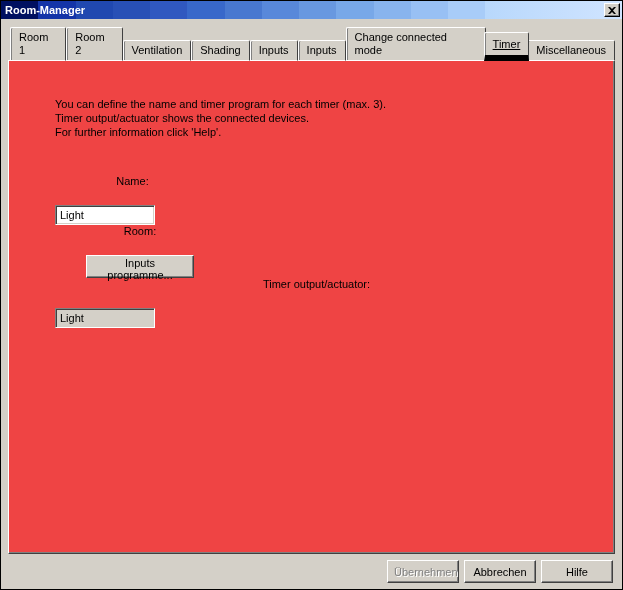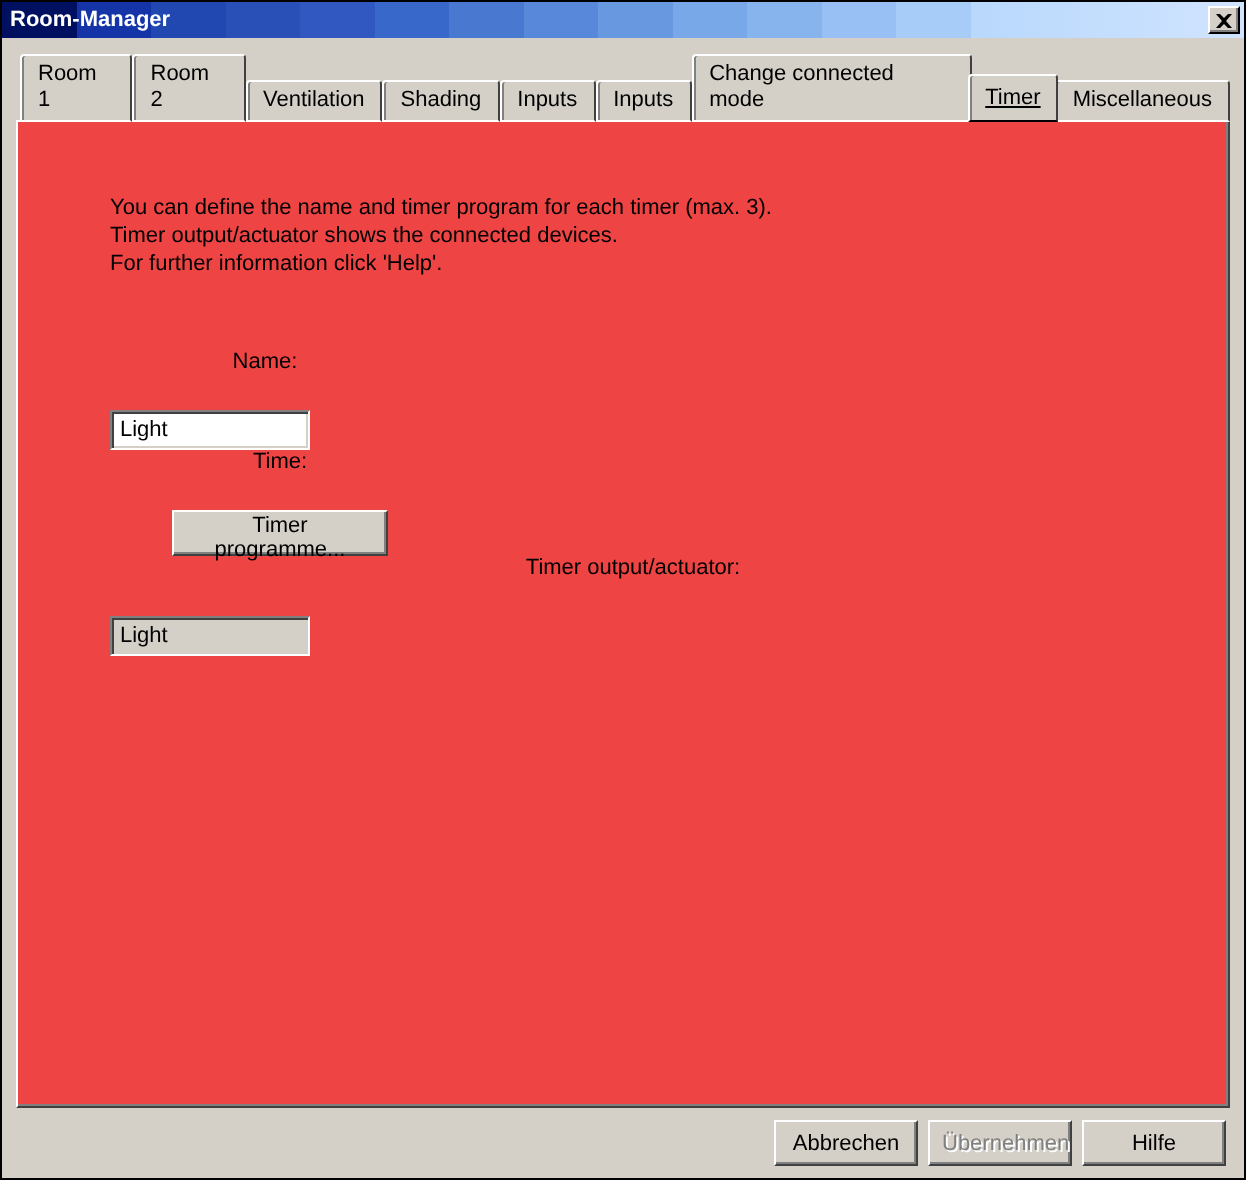--- a/index.html
+++ b/index.html
@@ -100,21 +100,21 @@
     cursor: default;
     position: relative;
   }
   .tab.active {
     padding-top: 5px;
     padding-bottom: 4px;
     margin-top: -2px;
     margin-left: -2px;
     margin-right: -2px;
     z-index: 3;
-    border-bottom: 1px solid #000000;
+    border-bottom: 6px solid #000000;
     text-decoration: underline;
   }
   .tab:not(.active) {
     border-bottom: 1px solid #fff;
   }
   .tabpage {
     flex: 1;
     border-top: 1px solid #fff;
     border-left: 1px solid #fff;
     border-right: 1px solid #404040;
@@ -242,32 +242,32 @@
         <div>Timer output/actuator shows the connected devices.</div>
         <div>For further information click 'Help'.</div>
       </div>
 
       <div class="cols">
         <div class="col col1">
           <div class="col-head">Name:</div>
           <input type="text" class="text-input" value="Light" style="">
         </div>
         <div class="col col2">
-          <div class="col-head">Time:</div>
-          <button class="btn btn-prog">Timer programme...</button>
+          <div class="col-head">Room:</div>
+          <button class="btn btn-prog">Inputs programme...</button>
         </div>
         <div class="col col3">
           <div class="col-head">Timer output/actuator:</div>
           <div class="text-readonly">
             <span>Light</span>
           </div>
         </div>
       </div>
     </div>
 
     <div class="btn-row">
+      <button class="btn btn-bottom btn-disabled">Übernehmen</button>
       <button class="btn btn-bottom">Abbrechen</button>
-      <button class="btn btn-bottom btn-disabled">Übernehmen</button>
       <button class="btn btn-bottom">Hilfe</button>
     </div>
 
   </div>
 </div>
 
 </body></html>

